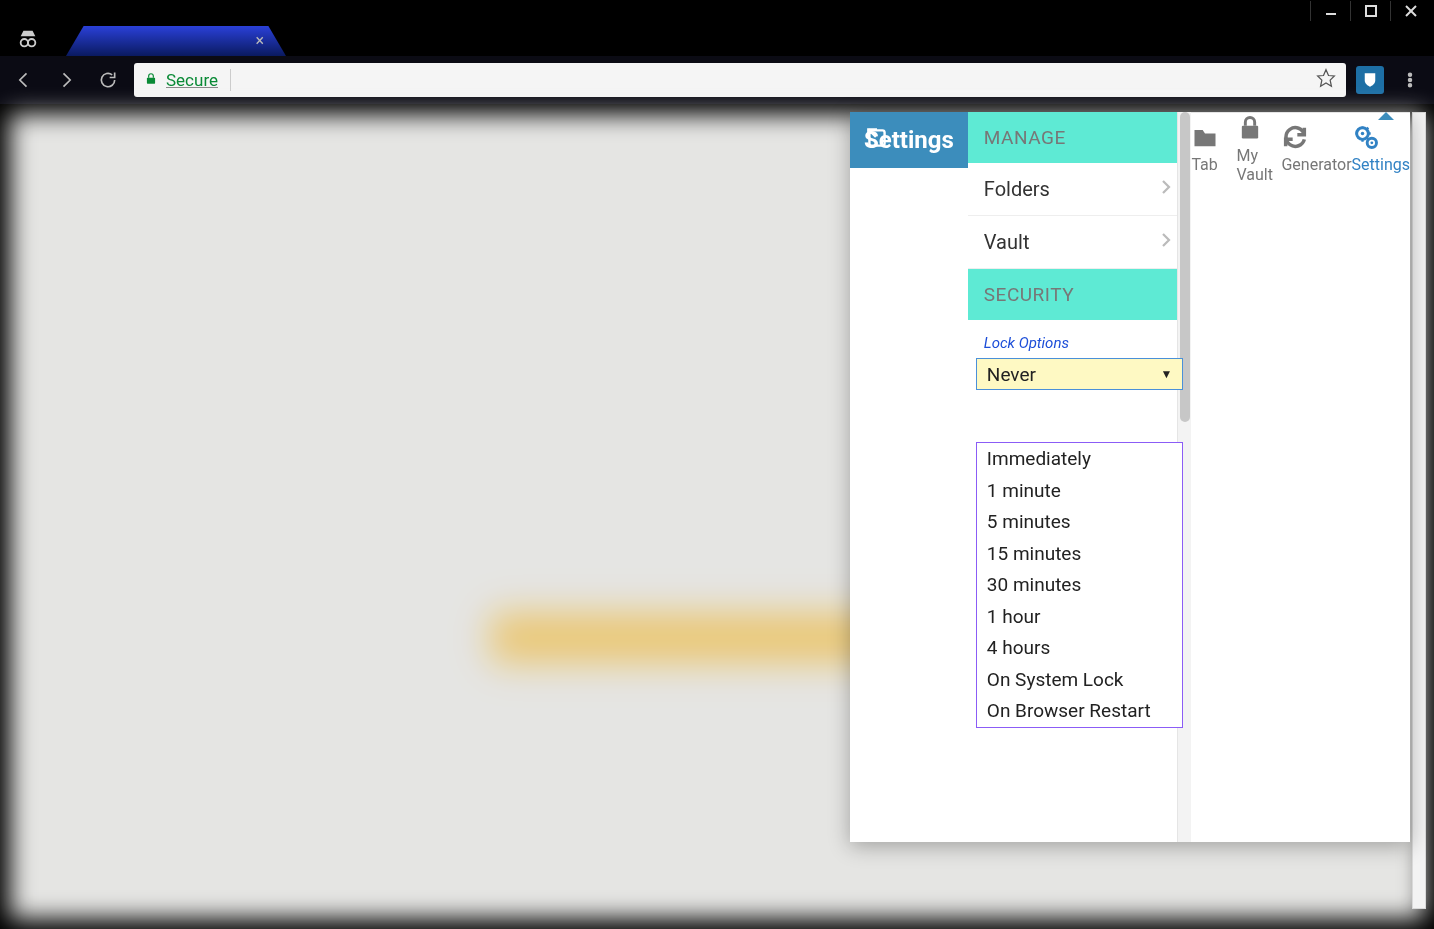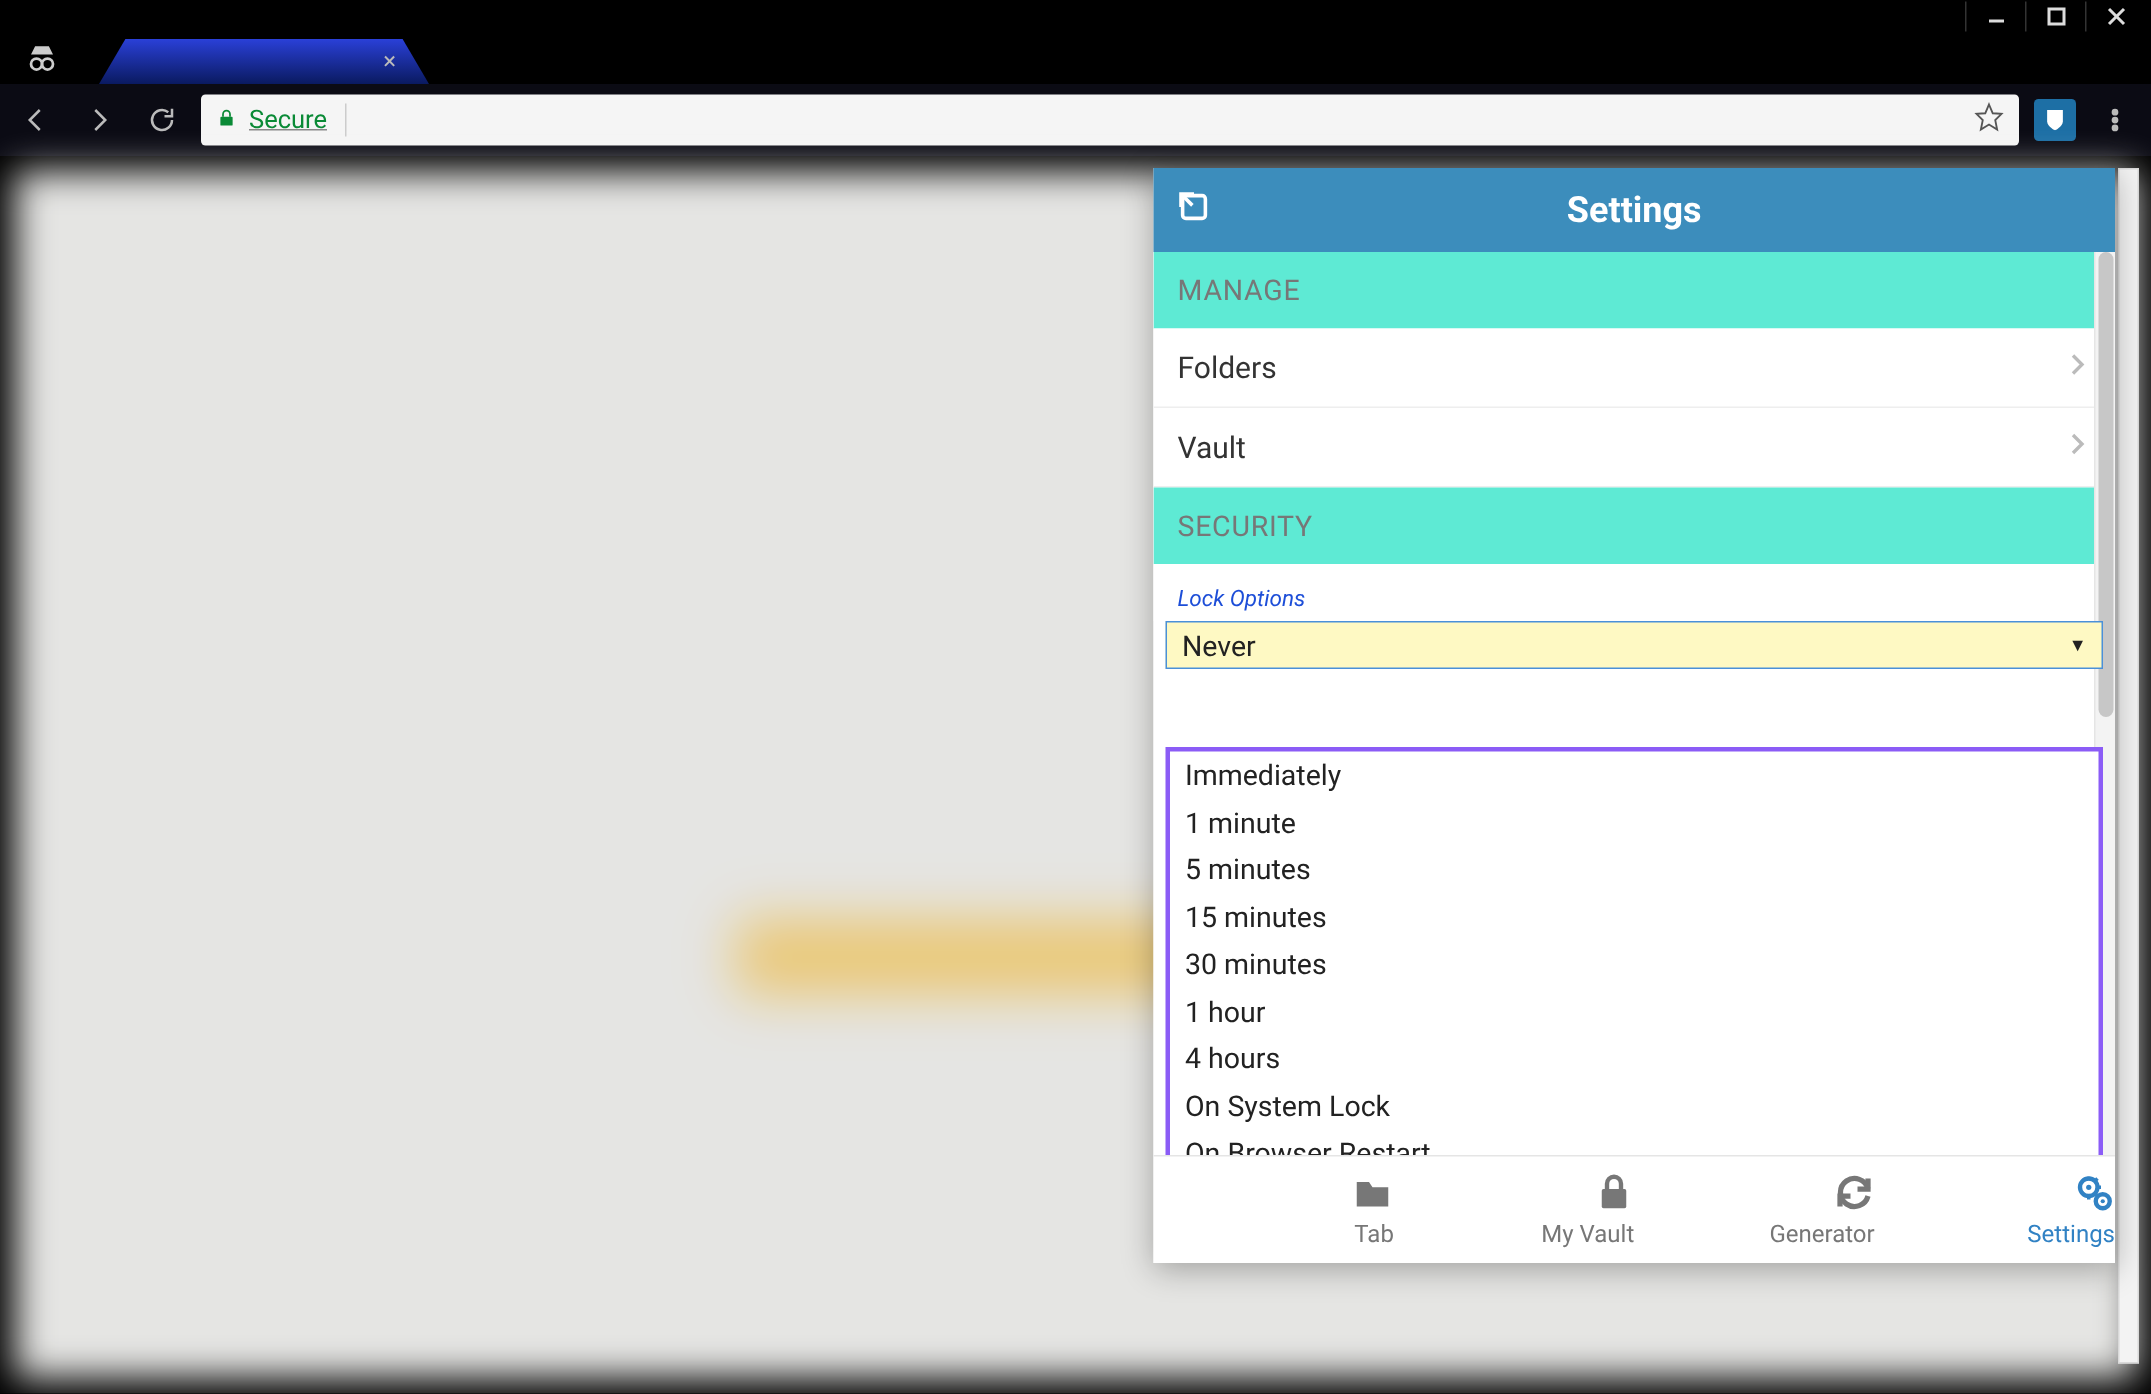--- a/index.html
+++ b/index.html
@@ -32,47 +32,47 @@
 .ext-icon { width: 28px; height: 28px; background: #1d6fa5; border-radius: 3px; display: flex; align-items: center; justify-content: center; position: relative; }
 .ext-icon svg { width: 18px; height: 18px; fill: #fff; }
 .menu-btn svg { width: 18px; height: 18px; fill: #bbb; }
 
 
 .content { flex: 1; background: #000; position: relative; }
 .page-blur { position: absolute; inset: 10px; background: #f2f2f0; border-radius: 2px; filter: blur(12px); opacity: 0.95; }
 .page-blur::after { content: ""; position: absolute; left: 34%; top: 62%; width: 32%; height: 50px; background: #f7d27a; filter: blur(14px); }
 
 
-.ext-popup { position: absolute; top: 8px; right: 24px; width: 641px; height: 730px; background: #fff; box-shadow: 0 4px 20px rgba(0,0,0,0.3); display: flex; flex-direction: column; }
+.ext-popup { position: absolute; top: 8px; right: 24px; width: 560px; height: 730px; background: #fff; box-shadow: 0 4px 20px rgba(0,0,0,0.3); display: flex; }
 .ext-popup::before { content: ""; position: absolute; top: -8px; right: 16px; border: 8px solid transparent; border-bottom-color: #3c8dbc; }
 .ext-header { height: 56px; background: #3c8dbc; display: flex; align-items: center; padding: 0 14px; color: #fff; }
 .ext-popout { width: 30px; }
 .ext-popout svg { width: 26px; height: 26px; stroke: #fff; stroke-width: 2.2; fill: none; }
 .ext-title { flex: 1; text-align: center; font-size: 24px; font-weight: 700; margin-left: -30px; }
 
 .ext-body { flex: 1; overflow: hidden; position: relative; background: #fff; }
 .section-header { background: #5eead4; color: #777; font-size: 19px; font-weight: 400; padding: 14px 16px; letter-spacing: 0.5px; }
 .list-row { display: flex; align-items: center; padding: 14px 16px; font-size: 20px; color: #333; border-bottom: 1px solid #eee; background: #fff; }
 .list-row .chev { margin-left: auto; }
 .list-row .chev svg { width: 18px; height: 18px; stroke: #bbb; stroke-width: 3; fill: none; }
 
 .field-label { color: #1d4ed8; font-size: 15px; padding: 14px 16px 6px; background: #fff; font-style: italic; }
 .select-wrap { margin: 0 8px; border: 1px solid #4a90d9; background: #fef9c3; height: 32px; display: flex; align-items: center; padding: 0 10px; font-size: 19px; color: #222; position: relative; }
 .select-caret { margin-left: auto; font-size: 12px; color: #222; }
 
-.dropdown { position: absolute; left: 8px; right: 8px; top: 330px; background: #fff; border: 3px solid #8b5cf6; max-height: 300px; }
+.dropdown { position: absolute; left: 8px; right: 8px; top: 330px; background: #fff; border: 1px solid #8b5cf6; max-height: 300px; }
 .dropdown-item { padding: 2px 10px; font-size: 19px; color: #222; line-height: 1.45; }
 
 
 .popup-scroll { position: absolute; top: 0; right: 0; width: 14px; height: 100%; background: #f3f3f3; border-left: 1px solid #e5e5e5; }
 .popup-scroll-thumb { position: absolute; top: 0; left: 2px; width: 10px; height: 310px; background: #c7c7c7; border-radius: 5px; }
 
 
 .ext-nav { height: 72px; border-top: 1px solid #e5e5e5; display: flex; background: #fff; }
-.ext-nav-item { flex: 1; display: flex; flex-direction: column; align-items: flex-end; justify-content: center; gap: 4px; color: #777; font-size: 16px; }
+.ext-nav-item { flex: 1; display: flex; flex-direction: column; align-items: flex-start; justify-content: center; gap: 4px; color: #777; font-size: 16px; }
 .ext-nav-item.active { color: #3182c4; }
 .ext-nav-item svg { width: 28px; height: 28px; fill: currentColor; }
 
 
 .os-scroll { position: absolute; top: 8px; right: 8px; width: 14px; bottom: 20px; background: #f3f3f3; border: 1px solid #d9d9d9; }
 </style>
 </head>
 <body>
 
 <div class="window-frame">

